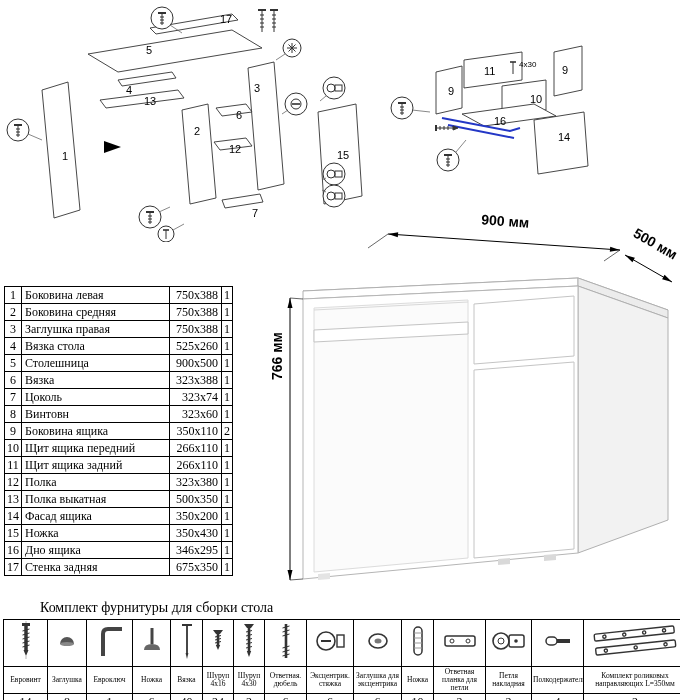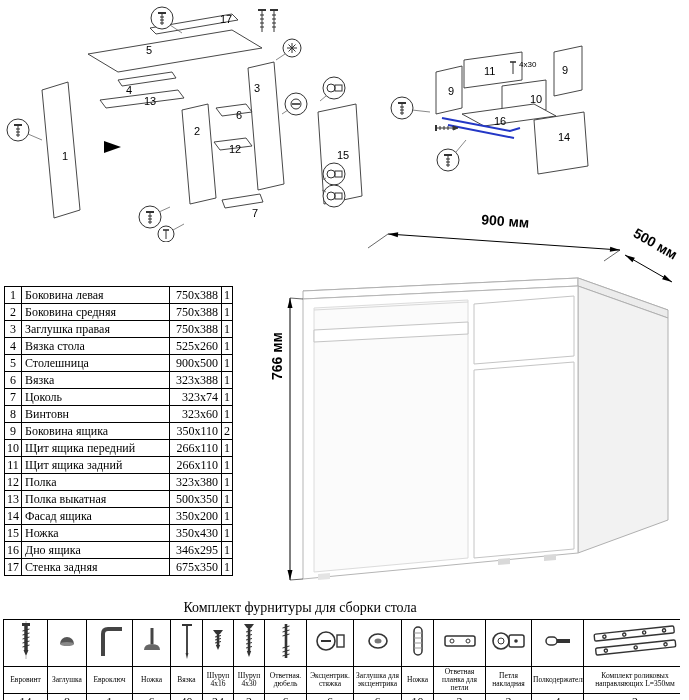--- a/index.html
+++ b/index.html
@@ -7,21 +7,21 @@
   body{width:689px;height:700px;font-family:"Liberation Serif",serif;color:#000}
   .page{position:relative;width:680px;height:700px;background:#fff;overflow:hidden}
   .abs{position:absolute}
   
   .parts{position:absolute;left:4px;top:286px;border-collapse:collapse;font-size:12px}
   .parts td{border:1px solid #000;padding:0 3px;height:17px;line-height:13px;white-space:nowrap}
   .parts td.c{text-align:center;padding:0 2px}
   .parts td.name{min-width:148px}
   .parts td.size{min-width:52px;text-align:right}
   
-  .hw-title{position:absolute;top:600px;left:40px;width:520px;text-align:center;font-size:14px}
+  .hw-title{position:absolute;top:600px;left:40px;width:520px;text-align:left;font-size:14px}
   .hw{position:absolute;left:3px;top:619px;width:683px;border-collapse:collapse;table-layout:fixed}
   .hw td{border:1px solid #000;text-align:center;vertical-align:middle;padding:0;overflow:hidden}
   .hw .ic{height:42px}
   .hw .lbl{font-size:7.5px;line-height:8px;height:17px;padding:1px;font-family:"Liberation Serif",serif}
   .hw .qty{font-size:12px;height:17px}
   
   text.pl{font:11px "Liberation Sans",sans-serif;fill:#000}
   text.pls{font:8px "Liberation Sans",sans-serif;fill:#000}
   text.dim{font:bold 14px "Liberation Sans",sans-serif;fill:#000}
 </style>

